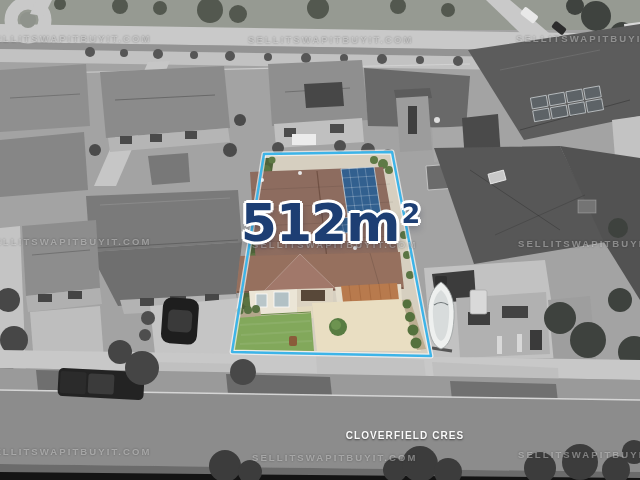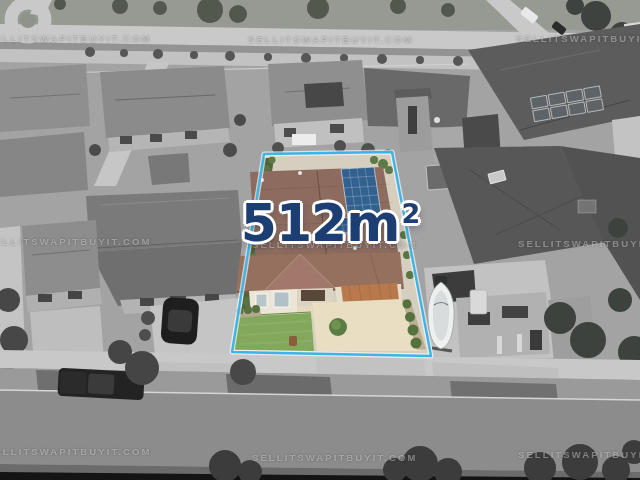--- a/index.html
+++ b/index.html
@@ -350,14 +350,15 @@
   <div class="wm" style="left:516px; top:33px">SELLITSWAPITBUYIT.COM</div>
   <div class="wm" style="left:-14px; top:236px">SELLITSWAPITBUYIT.COM</div>
   <div class="wm" style="left:252px; top:239px">SELLITSWAPITBUYIT.COM</div>
   <div class="wm" style="left:518px; top:238px">SELLITSWAPITBUYIT.COM</div>
   <div class="wm" style="left:-14px; top:446px">SELLITSWAPITBUYIT.COM</div>
   <div class="wm" style="left:252px; top:452px">SELLITSWAPITBUYIT.COM</div>
   <div class="wm" style="left:518px; top:449px">SELLITSWAPITBUYIT.COM</div>
 
   <div class="area-label"><span>512m</span><span class="sup">2</span></div>
 
+  <div class="street-label">CLOVERFIELD CRES</div>
 
 </div>
 
 </body></html>

